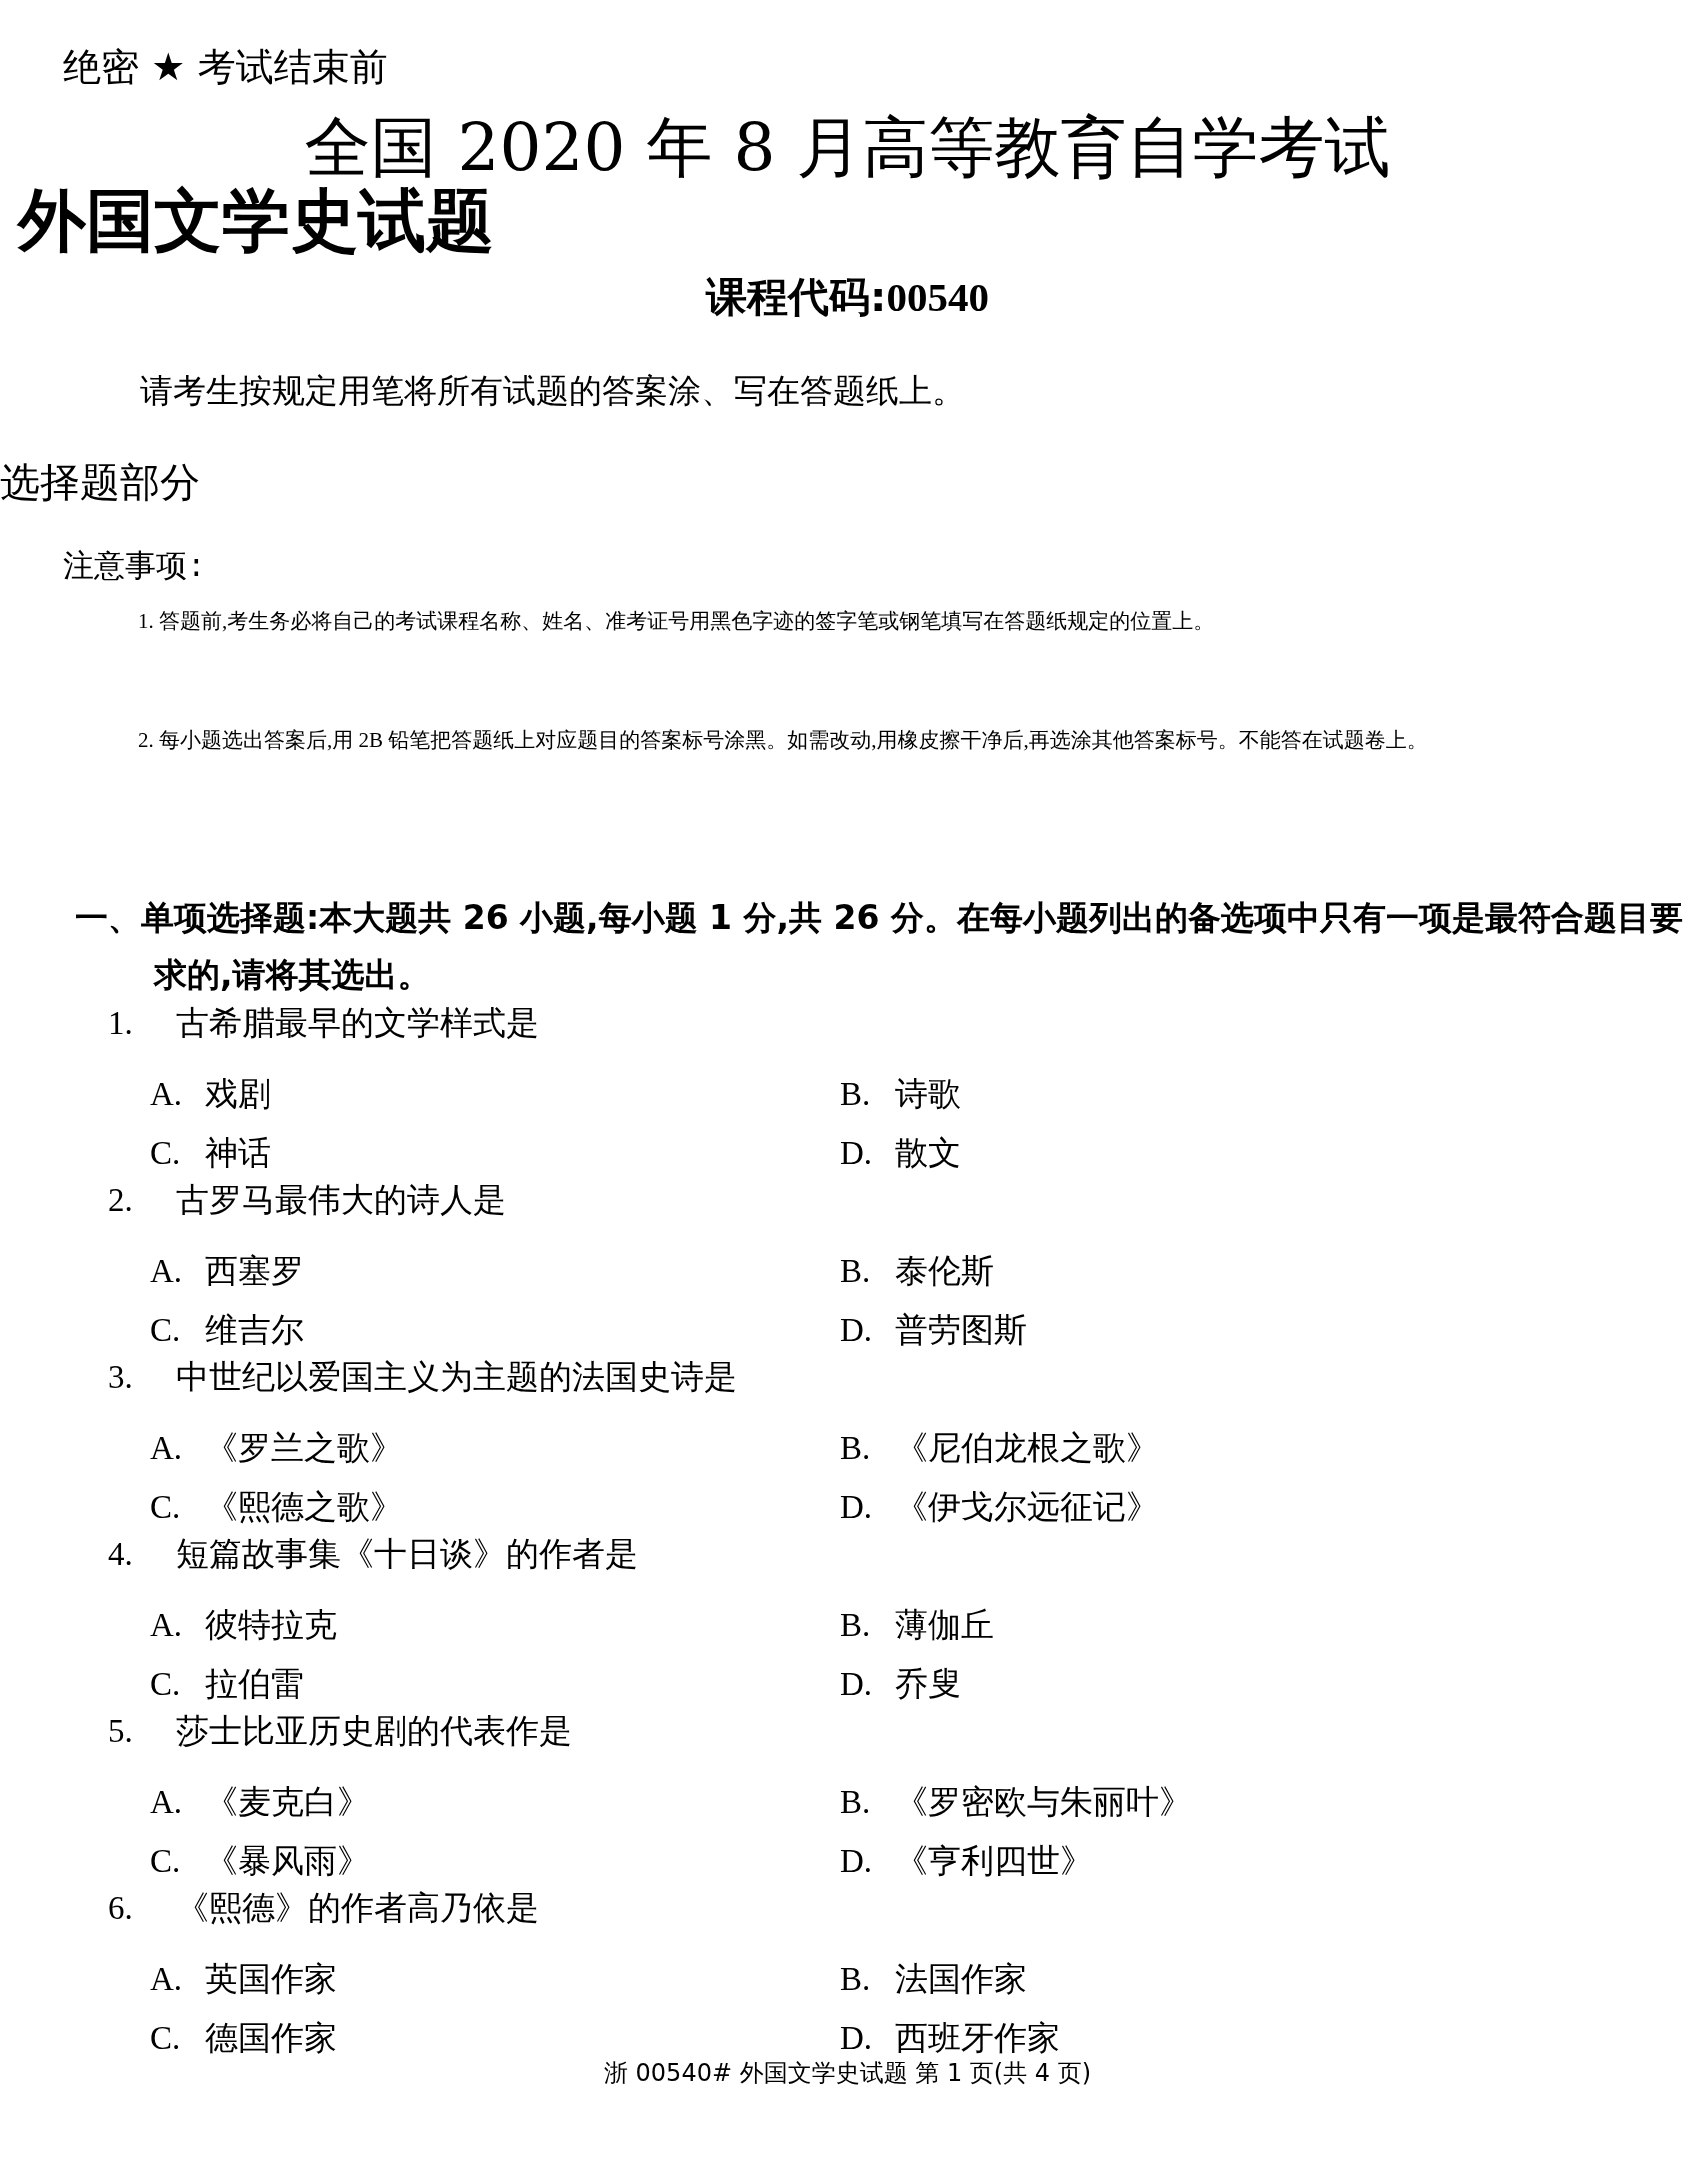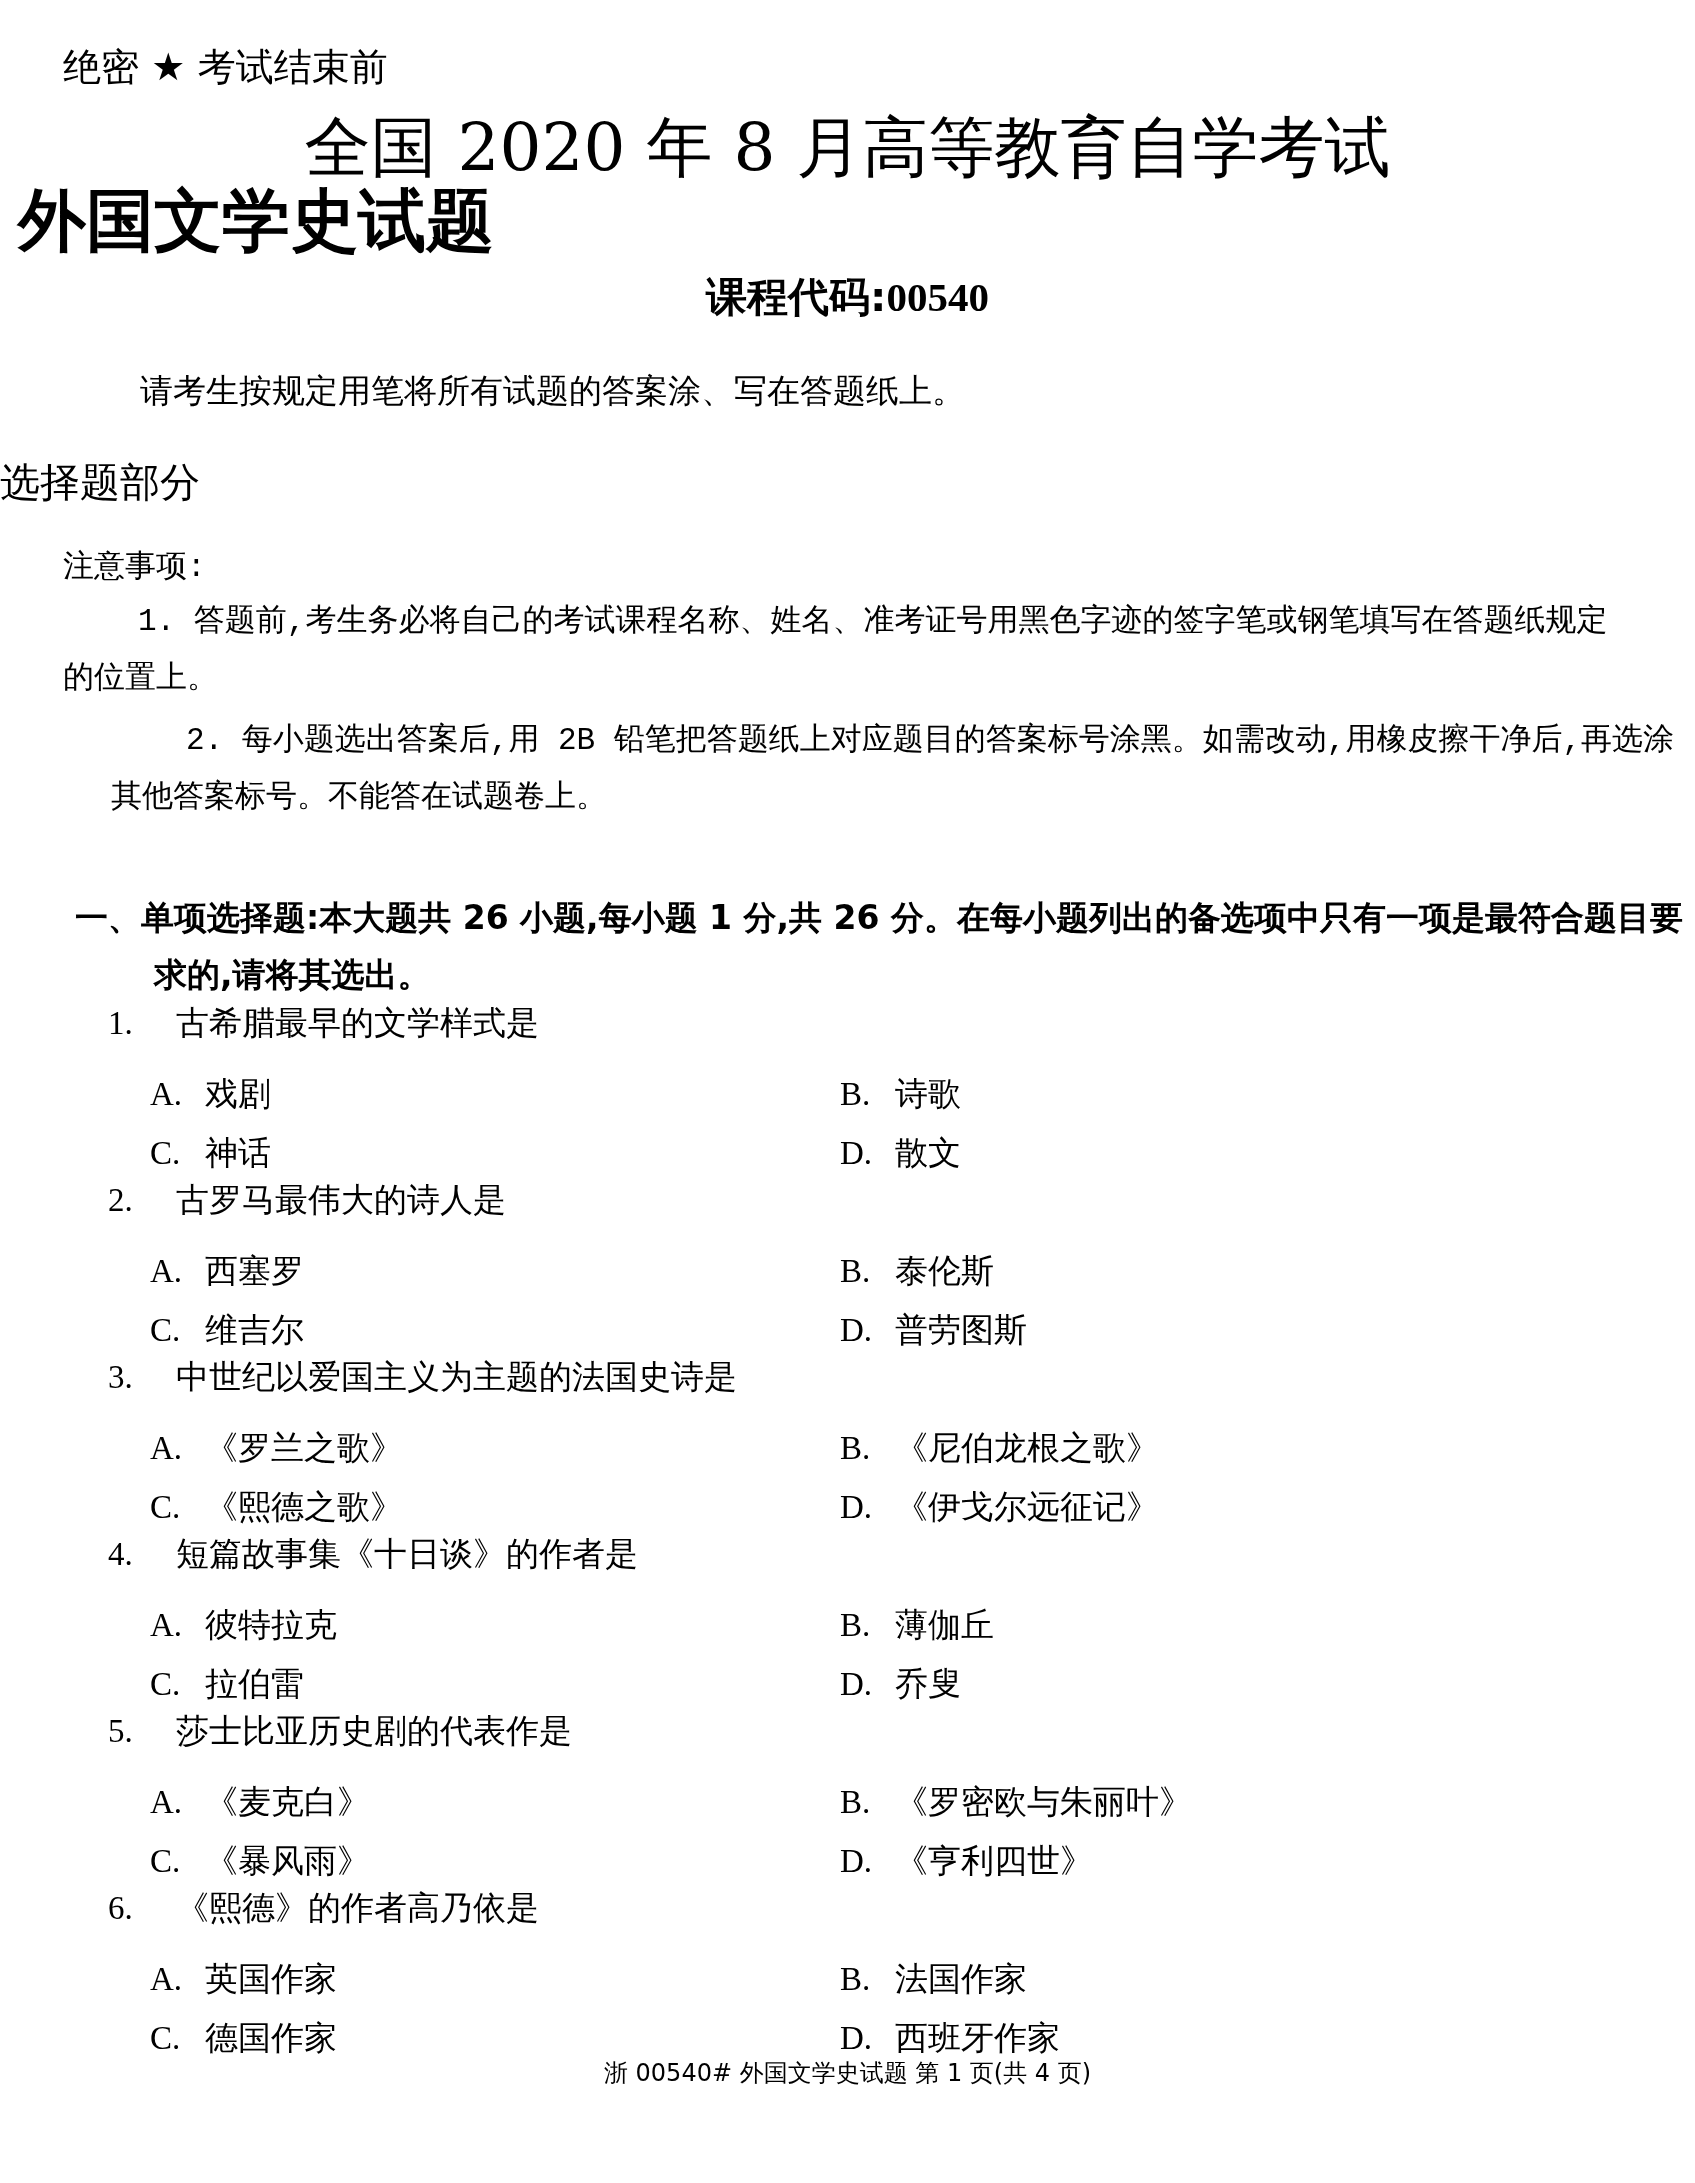--- a/index.html
+++ b/index.html
@@ -11,23 +11,23 @@
   .abs { position: absolute; white-space: nowrap; }
   .secret { left: 63px; top: 42px; font-size: 38px; font-family: "DejaVu Sans", sans-serif; }
   .secret .star { margin: 0 12.3px; }
   .title1 { left: 0; width: 1695px; text-align: center; top: 103px; font-size: 66px; font-family: "DejaVu Serif", serif; }
   .title2 { left: 0; width: 1695px; text-align: left; top: 176px; font-size: 68px; font-weight: bold; font-family: "DejaVu Sans", sans-serif; margin-left: 18px; }
   .code { left: 0; width: 1695px; text-align: center; top: 270px; font-size: 41px; font-weight: bold; font-family: "DejaVu Sans", sans-serif; }
   .code .num { font-family: "Liberation Serif", serif; text-align: center; }
   .instr { left: 140px; top: 369px; font-size: 33px; font-family: "DejaVu Sans", sans-serif; }
   .part { left: 0; width: 1695px; top: 455px; font-size: 40px; font-family: "DejaVu Sans", sans-serif; }
   .notes-h { left: 63px; top: 545px; font-size: 31px; font-family: Liberation Mono, monospace; }
-  .note { left: 63px; width: 1572px; font-size: 31px; line-height: 57px; font-family: Liberation Mono, monospace; white-space: normal; text-indent: 75px; }
+  .note { left: 63px; width: 1572px; font-size: 21px; line-height: 57px; font-family: Liberation Serif, serif; white-space: normal; text-indent: 75px; }
   .note1 { top: 593px; }
-  .note2 { top: 712px; margin-left: 48px; }
+  .note2 { top: 712px; }
   .sec-h { left: 75px; width: 1545px; top: 889px; font-size: 33px; line-height: 57px; font-weight: bold; font-family: "DejaVu Sans", sans-serif; white-space: normal; padding-left: 79px; text-indent: -79px; }
   .qblock { position: absolute; left: 68px; top: 1005px; width: 1572px; font-family: "DejaVu Sans", sans-serif; font-size: 33px; }
   .q { height: 59px; line-height: 35px; white-space: nowrap; margin-left: 40px; }
   .q .qn { display: inline-block; width: 68px; font-family: "Liberation Serif", serif; }
   .opts { display: grid; grid-template-columns: 690px 684px; padding-left: 82px; }
   .opt { height: 59px; line-height: 59px; white-space: nowrap; }
   .opt .ol { display: inline-block; width: 55px; font-family: "Liberation Serif", serif; }
   .footer { left: 0; width: 1695px; text-align: center; top: 2057px; font-size: 24px; font-family: "DejaVu Sans", sans-serif; }
 </style>
 </head>

